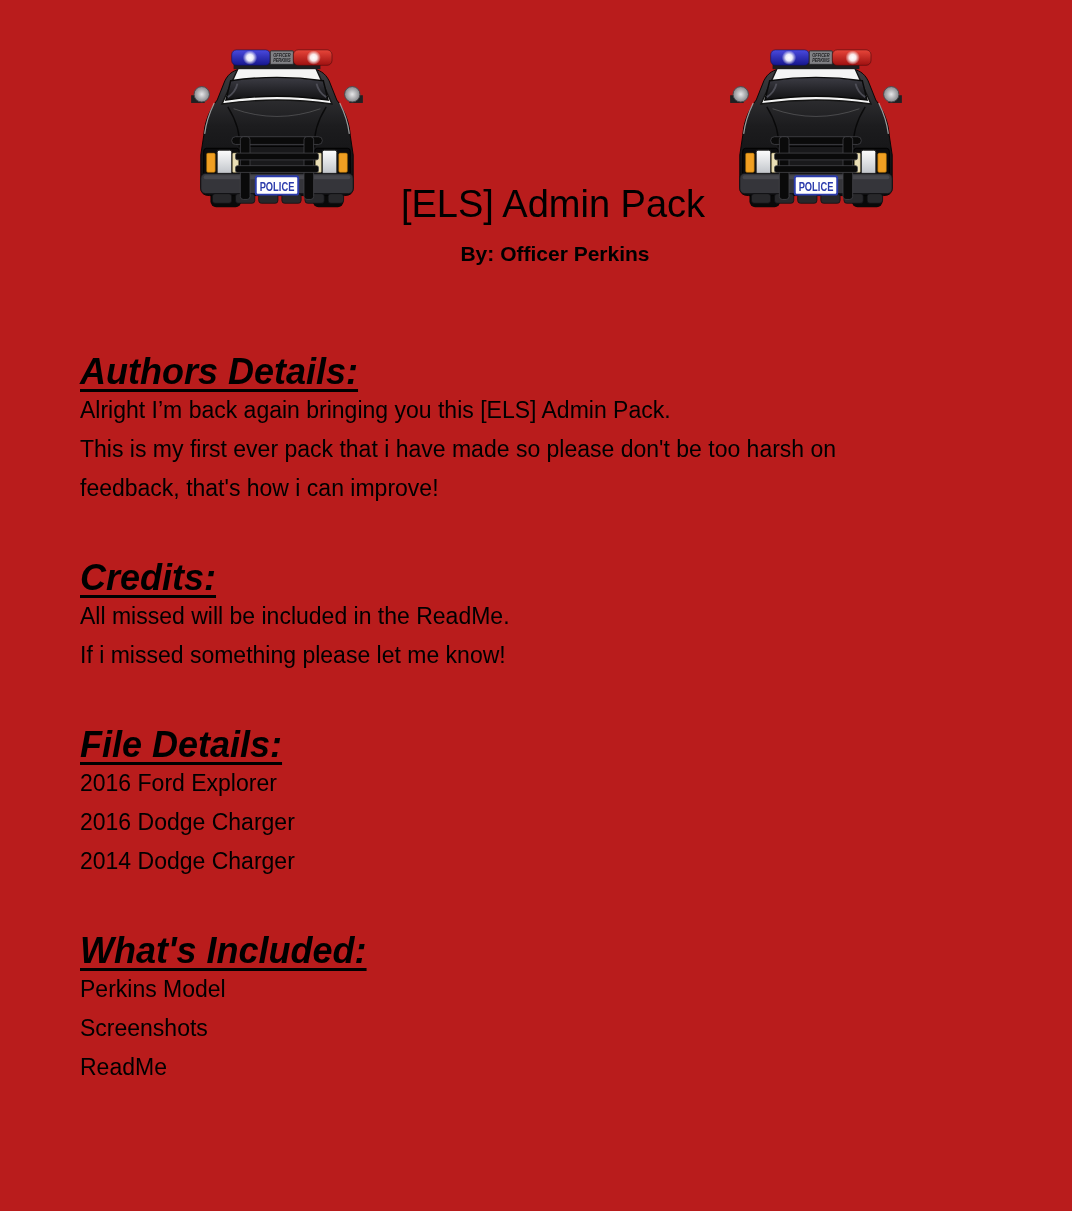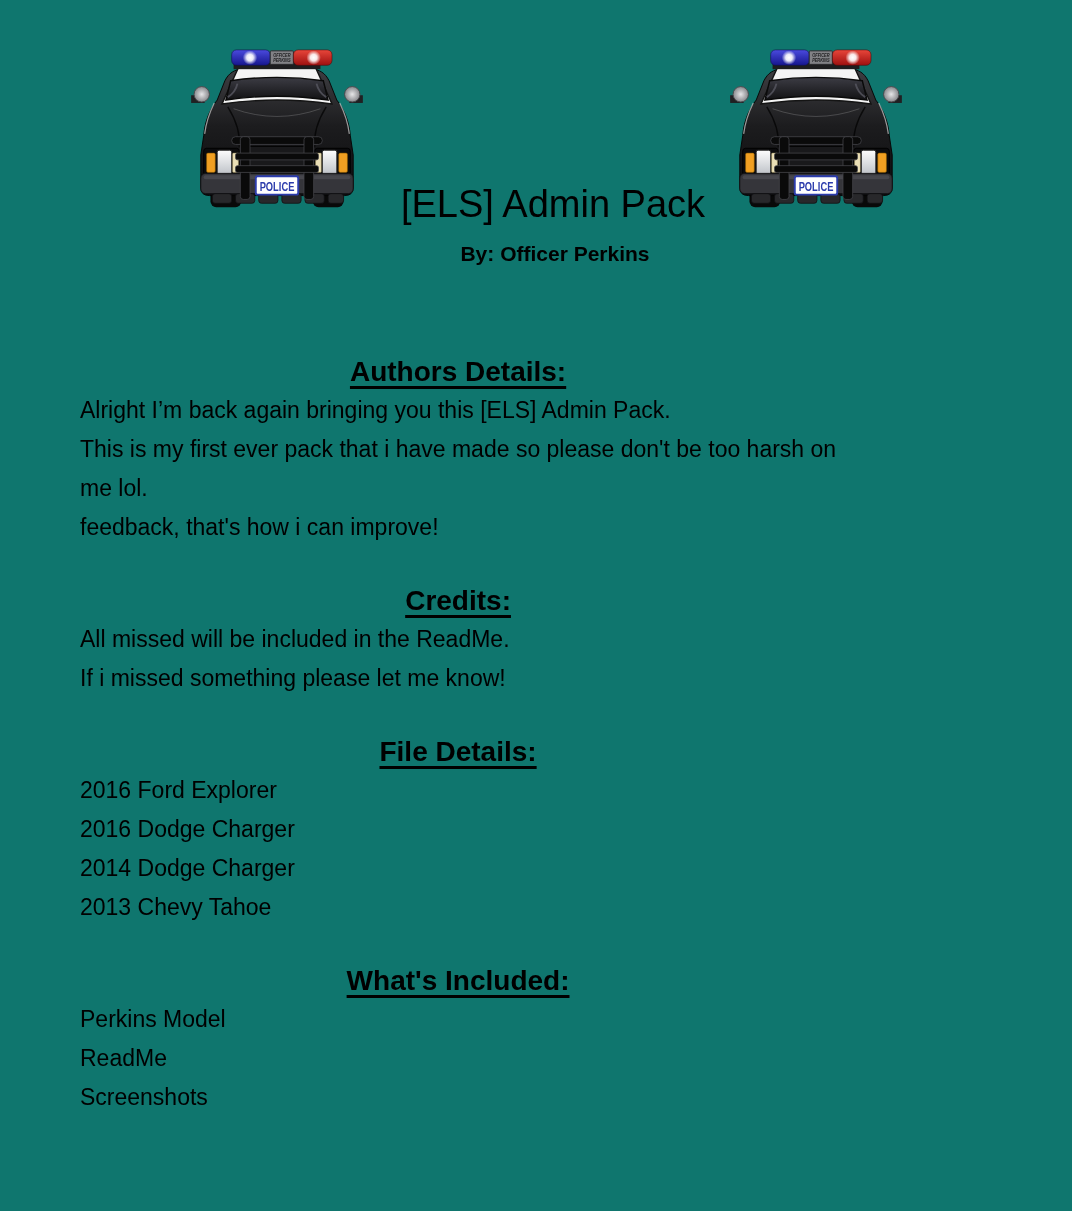--- a/index.html
+++ b/index.html
@@ -5,21 +5,21 @@
   html, body {
     margin: 0; padding: 0;
     background: #ffffff;
     font-family: "Liberation Sans", sans-serif;
     color: #000000;
   }
   .page {
     position: relative;
     width: 1072px;
     height: 1211px;
-    background: #0f766e;
+    background: #b91c1c;
     overflow: hidden;
   }
   
   .header { position: absolute; top: 0; left: 0; width: 1072px; height: 352px; }
   .car { position: absolute; top: 47px; }
   .car-left  { left: 185px; }
   .car-right { left: 724px; }
   .title {
     position: absolute; top: 182px; left: 0; right: 0;
     margin: 0; padding: 0 0 0 34px;
@@ -31,28 +31,27 @@
     position: absolute; top: 242px; left: 4px; right: 0;
     padding-left: 34px;
     text-align: center;
     font-size: 21px; font-weight: 700; line-height: 24px;
   }
   
   .content {
     position: absolute; top: 352px; left: 80px;
     white-space: nowrap;
   }
-  .section + .section { margin-top: 34px; }
+  .section + .section { margin-top: 50px; }
   .heading {
-    font-size: 28px; font-weight: 700; 
+    font-size: 36px; font-weight: 700; font-style: italic;
     line-height: 39px;
     text-decoration: underline;
     text-decoration-thickness: 2.5px;
     text-underline-offset: 5px;
-    text-align: center;
   }
   .line { font-size: 23px; line-height: 39px; }
   .defs-svg { position: absolute; width: 0; height: 0; }
 </style>
 </head>
 <body>
 
 <div class="page">
 
   <svg class="defs-svg" aria-hidden="true">
@@ -182,39 +181,37 @@
     <h1 class="title">[ELS] Admin Pack</h1>
     <div class="subtitle">By: Officer Perkins</div>
   </div>
 
   <div class="content">
 
     <div class="section">
       <div class="heading">Authors Details:</div>
       <div class="line">Alright I’m back again bringing you this [ELS] Admin Pack.</div>
       <div class="line">This is my first ever pack that i have made so please don't be too harsh on</div>
-      <div class="line">me lol.</div>
       <div class="line">feedback, that's how i can improve!</div>
     </div>
 
     <div class="section">
       <div class="heading">Credits:</div>
       <div class="line">All missed will be included in the ReadMe.</div>
       <div class="line">If i missed something please let me know!</div>
     </div>
 
     <div class="section">
       <div class="heading">File Details:</div>
       <div class="line">2016 Ford Explorer</div>
       <div class="line">2016 Dodge Charger</div>
       <div class="line">2014 Dodge Charger</div>
-      <div class="line">2013 Chevy Tahoe</div>
     </div>
 
     <div class="section">
       <div class="heading">What's Included:</div>
       <div class="line">Perkins Model</div>
+      <div class="line">Screenshots</div>
       <div class="line">ReadMe</div>
-      <div class="line">Screenshots</div>
     </div>
 
   </div>
 </div>
 
 </body></html>

